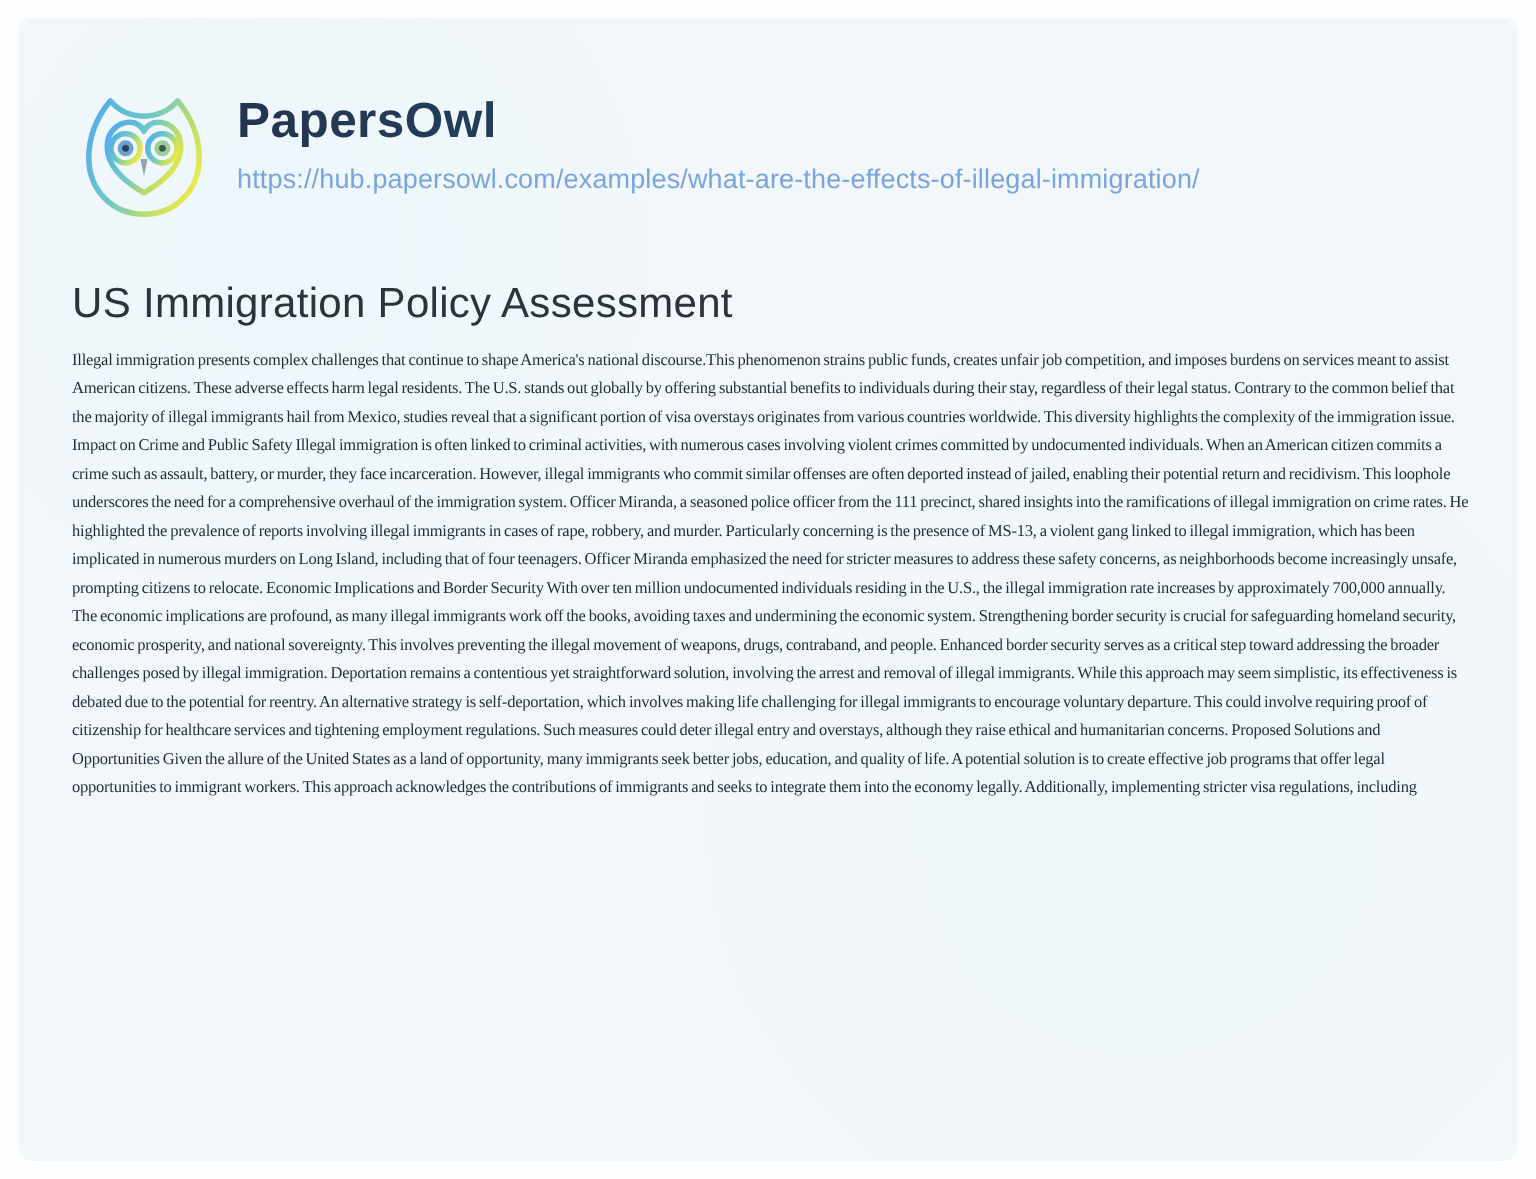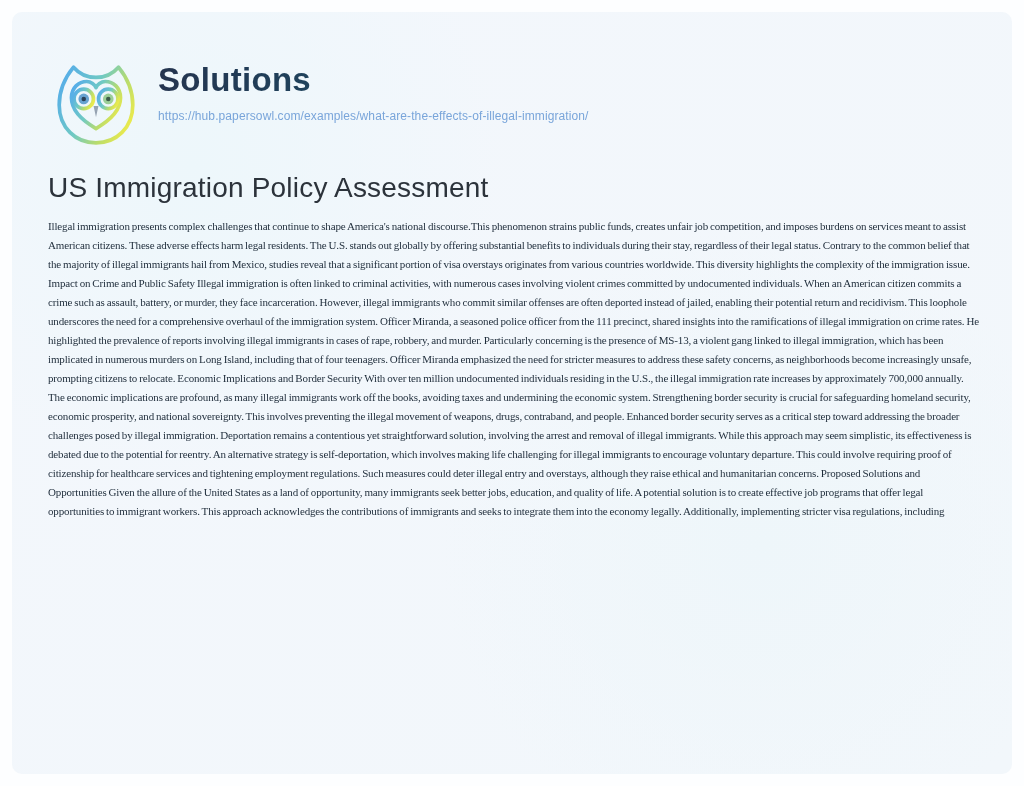--- a/index.html
+++ b/index.html
@@ -30,27 +30,27 @@
     letter-spacing: 0.3px;
     line-height: 1.05;
     background: linear-gradient(90deg, #24344f 0%, #1d4a63 55%, #166a74 100%);
     -webkit-background-clip: text;
     background-clip: text;
     color: transparent;
   }
   .source-url {
     display: inline-block;
     margin-top: 11px;
-    font-size: 12px;
+    font-size: 18px;
     letter-spacing: 0.1px;
     color: #79a5da;
     text-decoration: none;
   }
   h1.page-title {
-    margin: 22px 0 0 0;
+    margin: 36px 0 0 0;
     font-size: 28px;
     font-weight: 400;
     letter-spacing: 0.2px;
     color: #2c333b;
   }
   p.article-body {
     margin: 13px 0 0 0;
     width: 932px;
     font-family: "Liberation Serif", "DejaVu Serif", serif;
     font-size: 11px;
@@ -83,21 +83,21 @@
         <circle cx="57" cy="40" r="9.5"></circle>
       </g>
       <circle cx="33" cy="40" r="5.2" fill="#4f93c9" opacity="0.85"></circle>
       <circle ccx="57" cx="57" cy="40" r="5.2" fill="#86c37e" opacity="0.8"></circle>
       <circle cx="33" cy="40" r="2.2" fill="#2a3f55"></circle>
       <circle cx="57" cy="40" r="2.2" fill="#3c5b4a"></circle>
       <path d="M42.6 47 L47.4 47 L45 58 Z" fill="#96a3b2"></path>
     </svg>
 
     <div class="brand-col">
-      <div class="brand">Solutions</div>
+      <div class="brand">PapersOwl</div>
       <a class="source-url" href="#">https://hub.papersowl.com/examples/what-are-the-effects-of-illegal-immigration/</a>
     </div>
   </header>
 
   <h1 class="page-title">US Immigration Policy Assessment</h1>
 
   <p class="article-body">Illegal immigration presents complex challenges that continue to shape America's national discourse.This phenomenon strains public funds, creates unfair job competition, and imposes burdens on services meant to assist American citizens. These adverse effects harm legal residents. The U.S. stands out globally by offering substantial benefits to individuals during their stay, regardless of their legal status. Contrary to the common belief that the majority of illegal immigrants hail from Mexico, studies reveal that a significant portion of visa overstays originates from various countries worldwide. This diversity highlights the complexity of the immigration issue. Impact on Crime and Public Safety Illegal immigration is often linked to criminal activities, with numerous cases involving violent crimes committed by undocumented individuals. When an American citizen commits a crime such as assault, battery, or murder, they face incarceration. However, illegal immigrants who commit similar offenses are often deported instead of jailed, enabling their potential return and recidivism. This loophole underscores the need for a comprehensive overhaul of the immigration system. Officer Miranda, a seasoned police officer from the 111 precinct, shared insights into the ramifications of illegal immigration on crime rates. He highlighted the prevalence of reports involving illegal immigrants in cases of rape, robbery, and murder. Particularly concerning is the presence of MS-13, a violent gang linked to illegal immigration, which has been implicated in numerous murders on Long Island, including that of four teenagers. Officer Miranda emphasized the need for stricter measures to address these safety concerns, as neighborhoods become increasingly unsafe, prompting citizens to relocate. Economic Implications and Border Security With over ten million undocumented individuals residing in the U.S., the illegal immigration rate increases by approximately 700,000 annually. The economic implications are profound, as many illegal immigrants work off the books, avoiding taxes and undermining the economic system. Strengthening border security is crucial for safeguarding homeland security, economic prosperity, and national sovereignty. This involves preventing the illegal movement of weapons, drugs, contraband, and people. Enhanced border security serves as a critical step toward addressing the broader challenges posed by illegal immigration. Deportation remains a contentious yet straightforward solution, involving the arrest and removal of illegal immigrants. While this approach may seem simplistic, its effectiveness is debated due to the potential for reentry. An alternative strategy is self-deportation, which involves making life challenging for illegal immigrants to encourage voluntary departure. This could involve requiring proof of citizenship for healthcare services and tightening employment regulations. Such measures could deter illegal entry and overstays, although they raise ethical and humanitarian concerns. Proposed Solutions and Opportunities Given the allure of the United States as a land of opportunity, many immigrants seek better jobs, education, and quality of life. A potential solution is to create effective job programs that offer legal opportunities to immigrant workers. This approach acknowledges the contributions of immigrants and seeks to integrate them into the economy legally. Additionally, implementing stricter visa regulations, including</p>
 
 </div>
 

